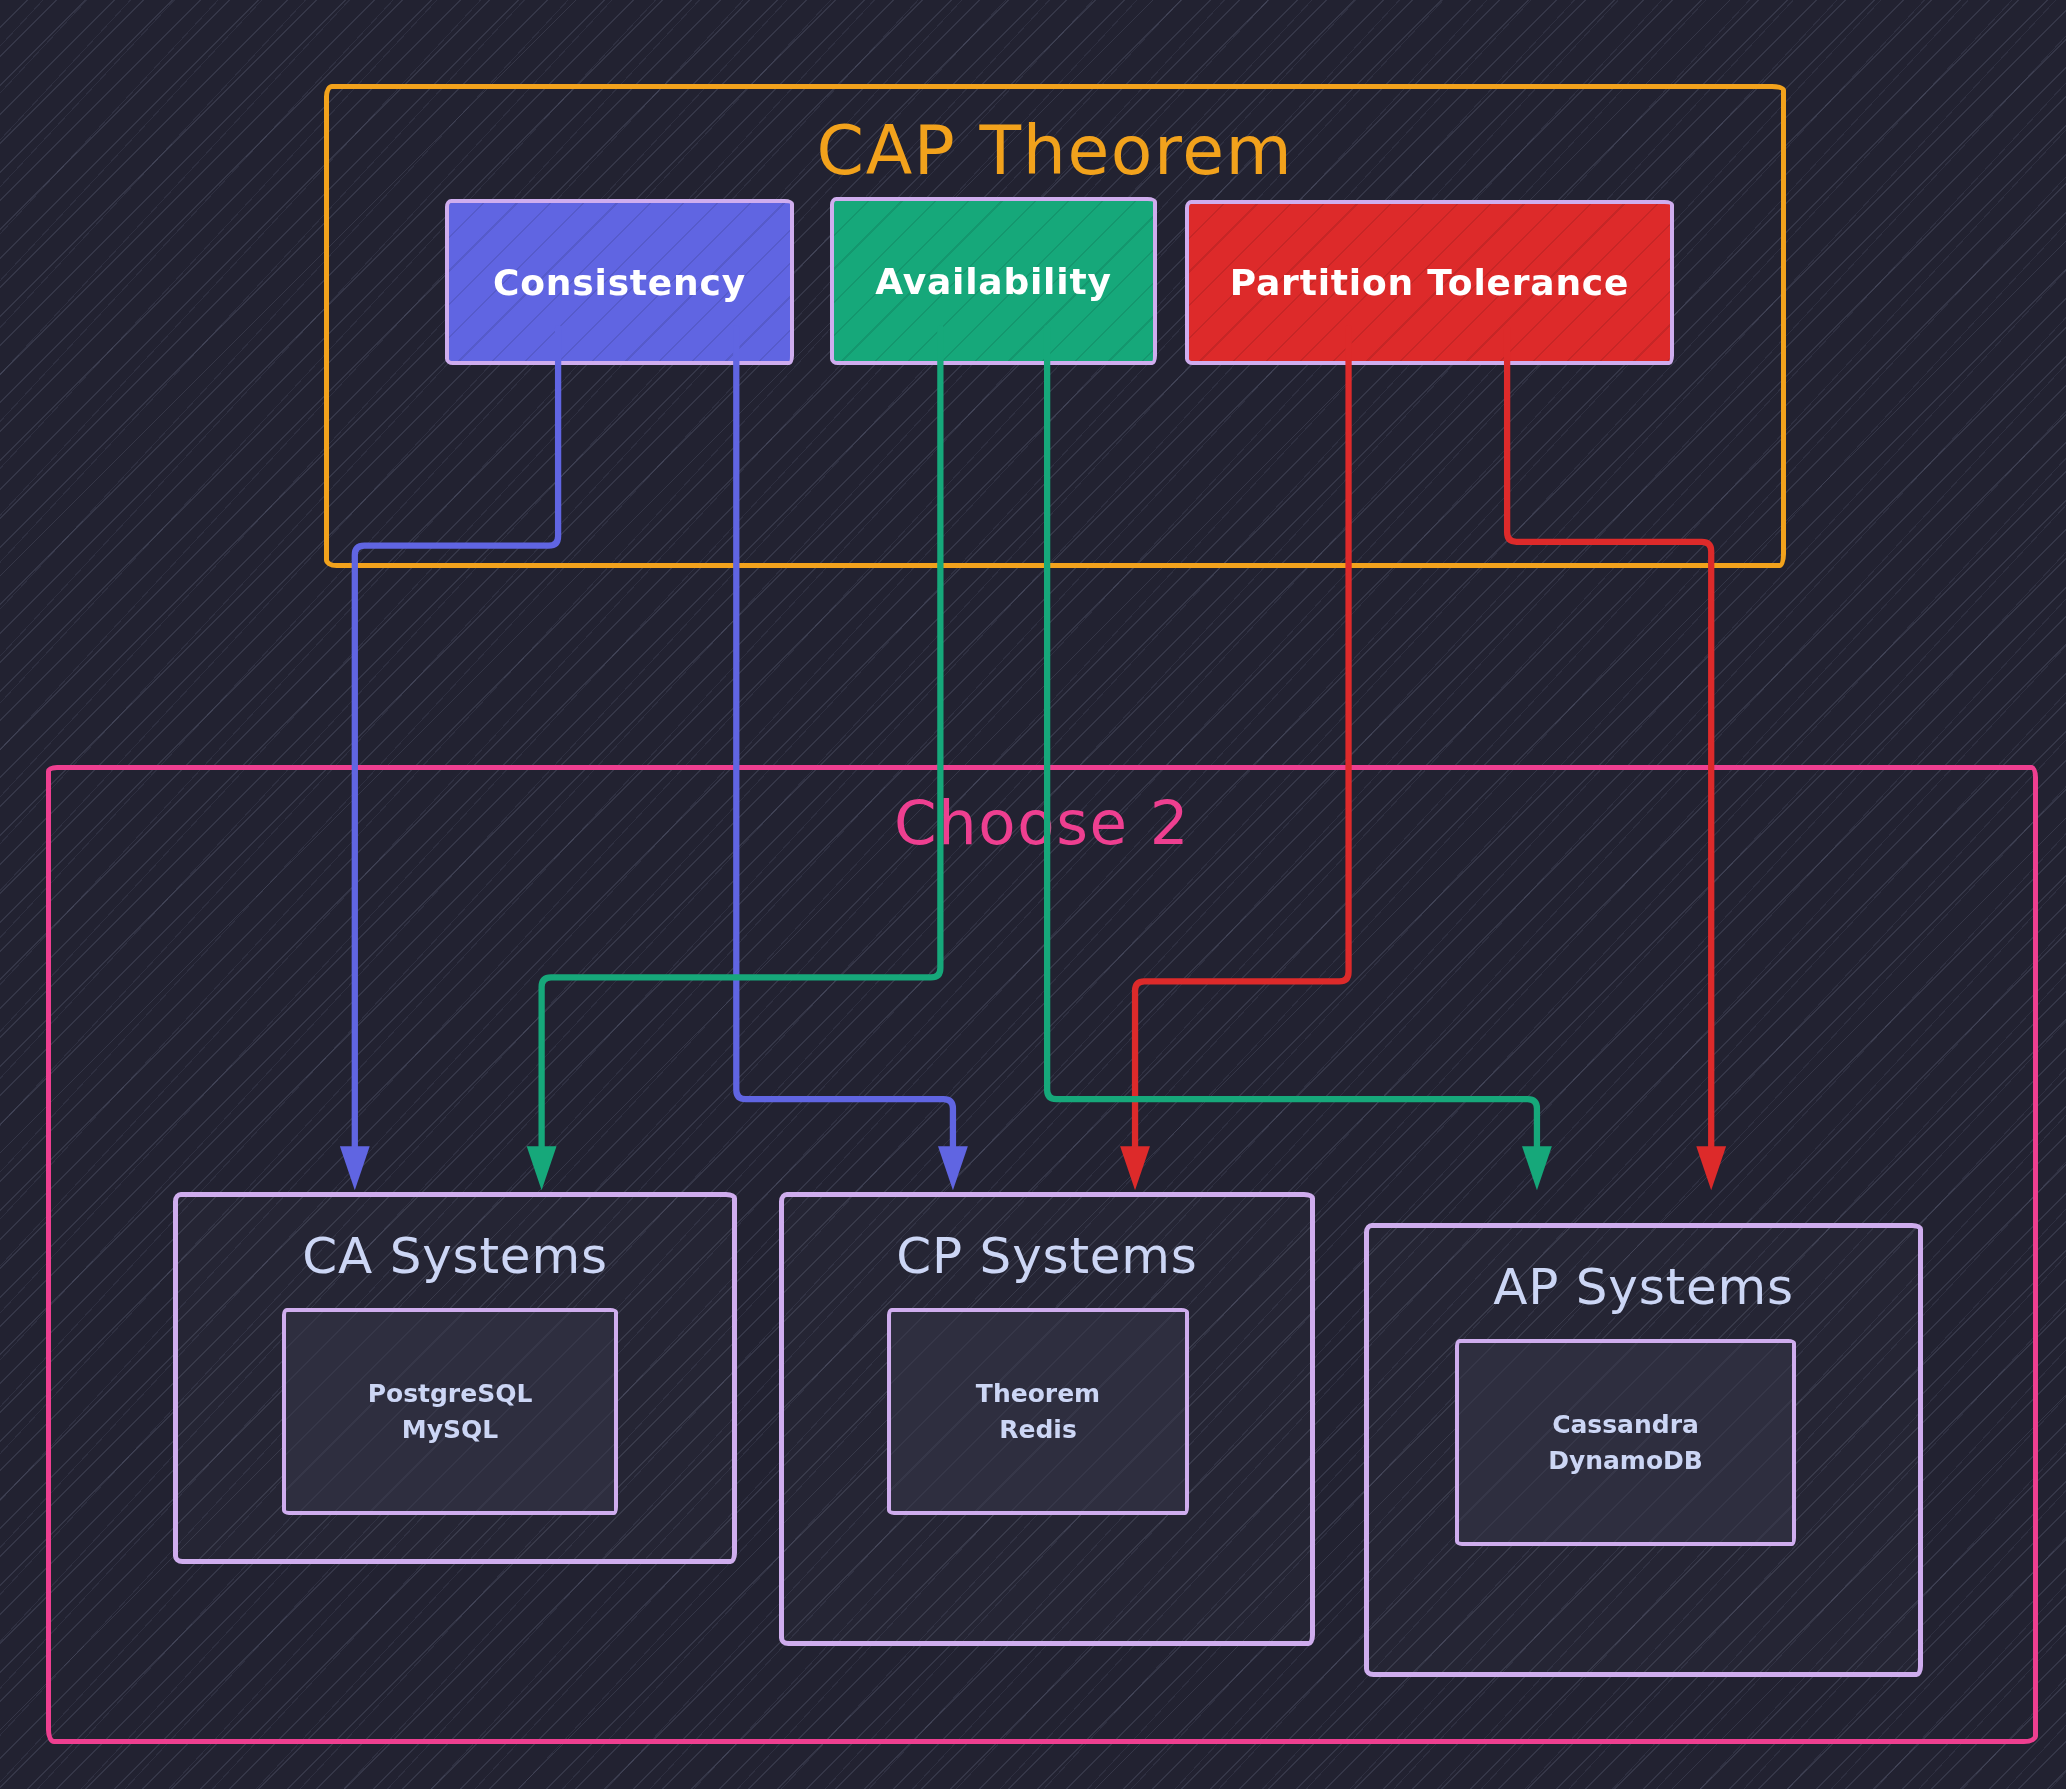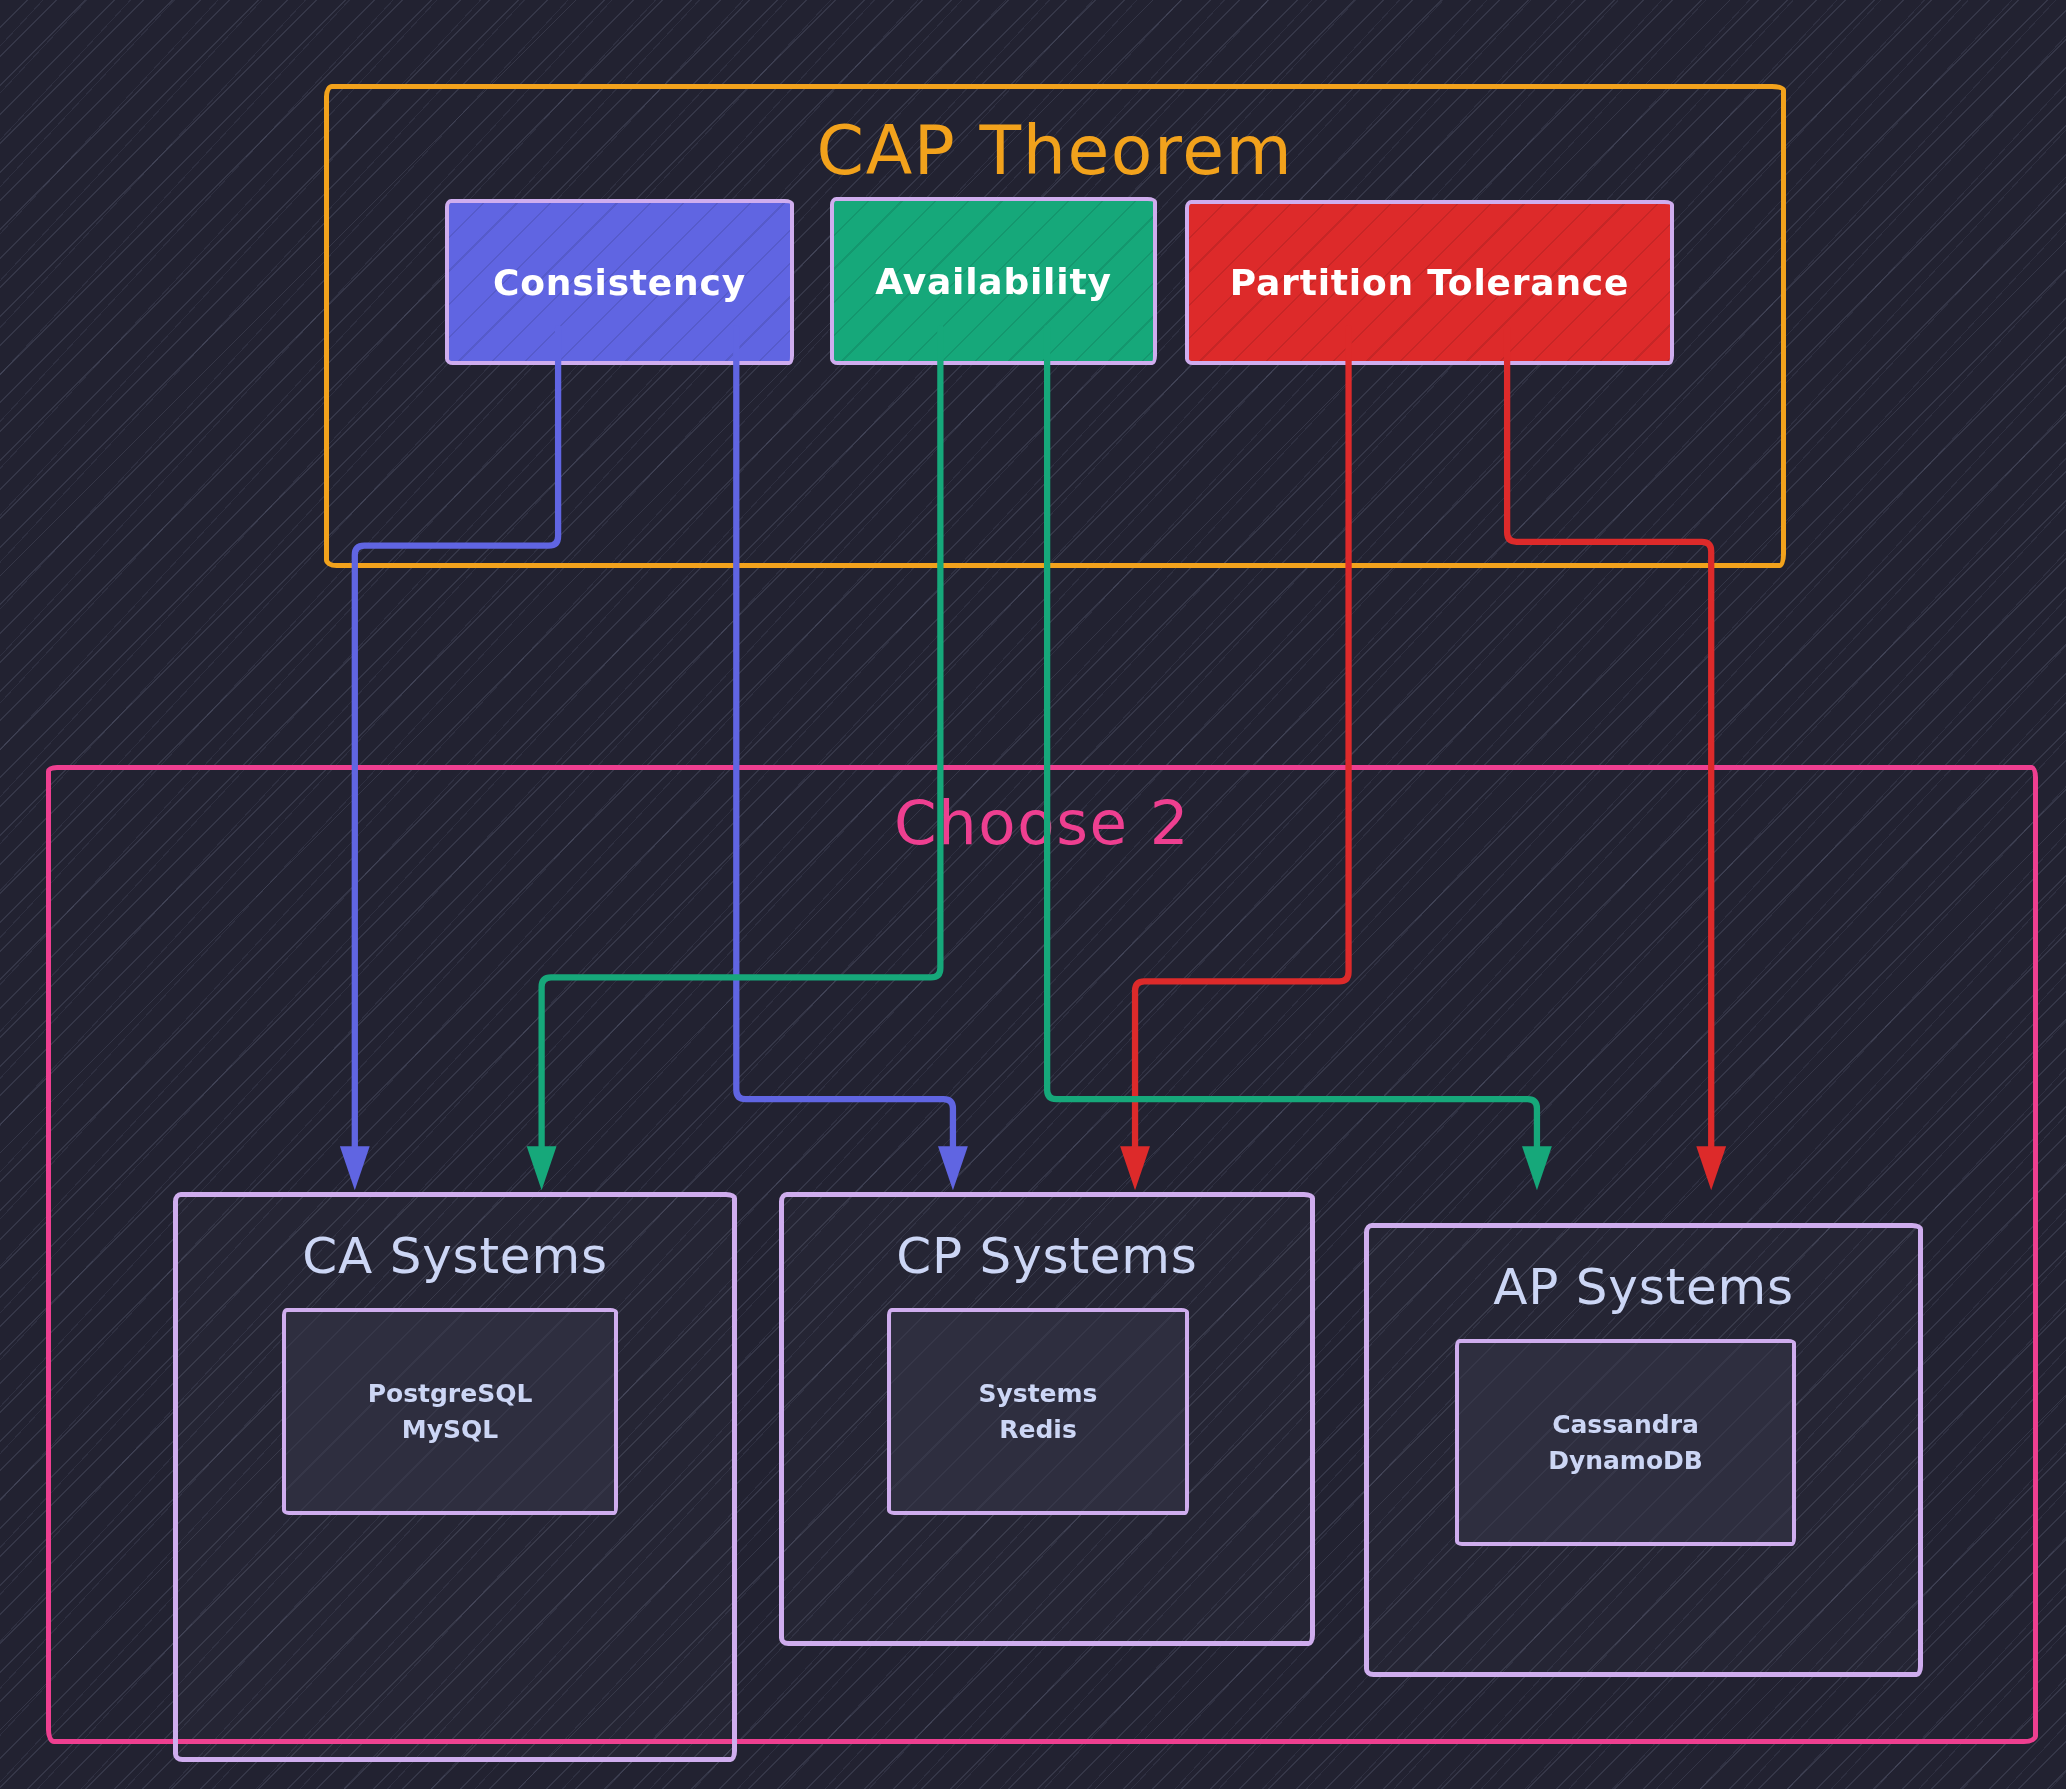--- a/index.html
+++ b/index.html
@@ -90,21 +90,21 @@
   .cap-box.availability { left: 501px; top: 108px; width: 327px; height: 168px; background-color: var(--c-green); }
   .cap-box.partition    { left: 856px; top: 111px; width: 489px; height: 165px; background-color: var(--c-red); }
 
   
   .system-box {
     position: absolute;
     border: 5.5px solid var(--c-lavender);
     border-radius: 7.9px 11px 6.3px 9.4px / 9.4px 6.3px 11px 7.9px;
     background-color: rgba(255,255,255,0.015);
   }
-  .system-box.ca { left: 122px; top: 422px; width: 564px; height: 570px; }
+  .system-box.ca { left: 122px; top: 422px; width: 564px; height: 372px; }
   .system-box.cp { left: 728px; top: 422px; width: 536px; height: 454px; }
   .system-box.ap { left: 1313px; top: 422px; width: 559px; height: 454px; margin-top: 31px; }
   .system-title {
     position: absolute;
     left: 0; right: 0; top: 30px;
     text-align: center;
     font-size: 50px;
     color: var(--c-label_text);
     letter-spacing: 0.8px;
   }
@@ -175,21 +175,21 @@
       <div class="system-title">CA Systems</div>
       <div class="inner-box">
         <span>PostgreSQL</span>
         <span>MySQL</span>
       </div>
     </div>
 
     <div class="system-box cp">
       <div class="system-title">CP Systems</div>
       <div class="inner-box">
-        <span>Systems</span>
+        <span>Theorem</span>
         <span>Redis</span>
       </div>
     </div>
 
     <div class="system-box ap">
       <div class="system-title">AP Systems</div>
       <div class="inner-box">
         <span>Cassandra</span>
         <span>DynamoDB</span>
       </div>

